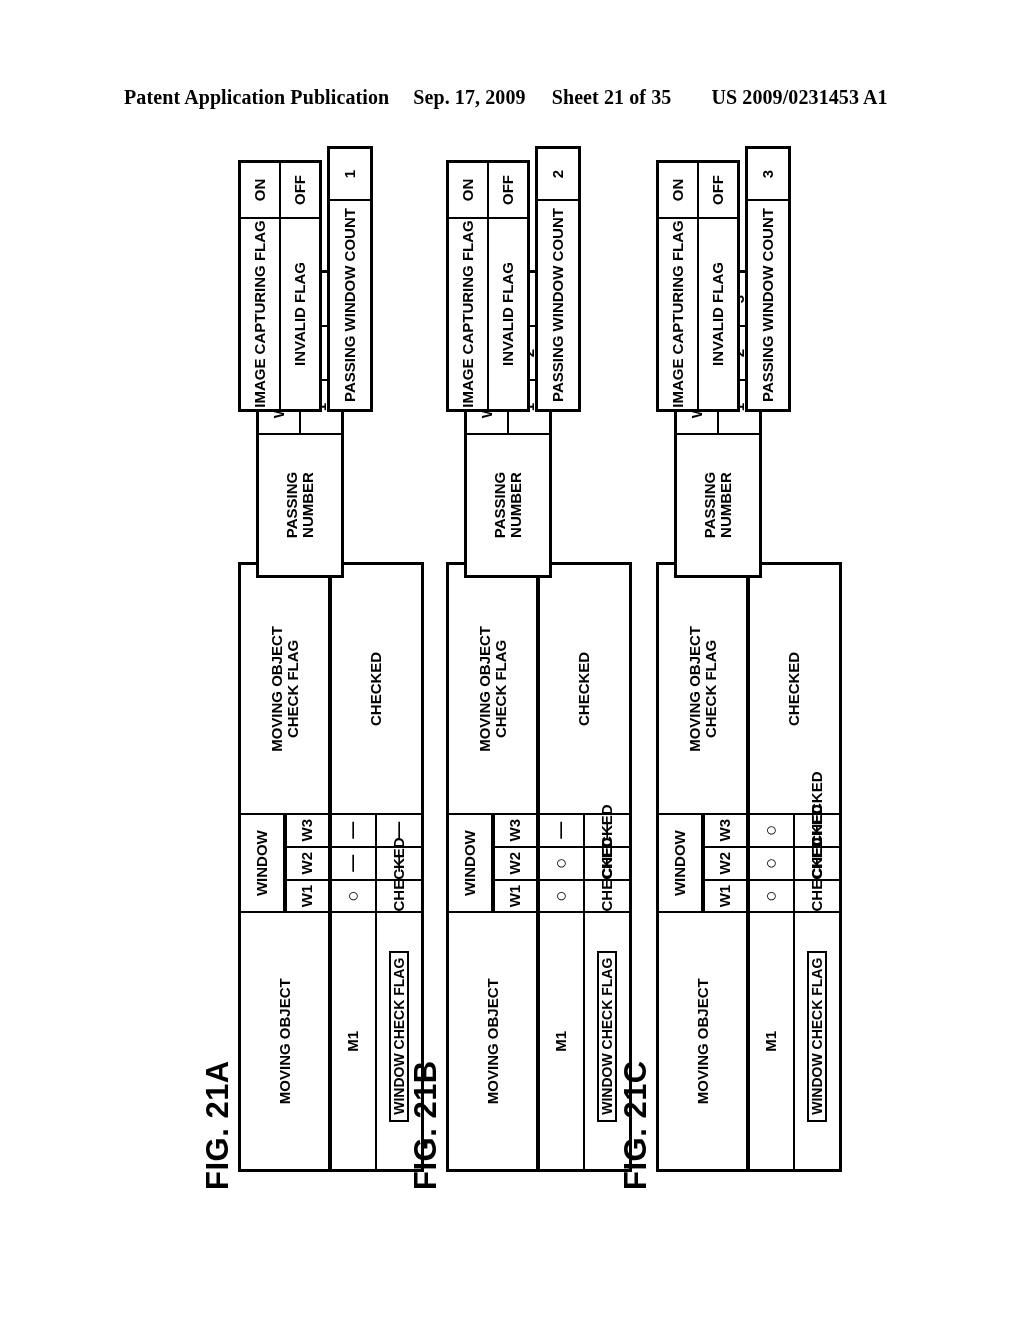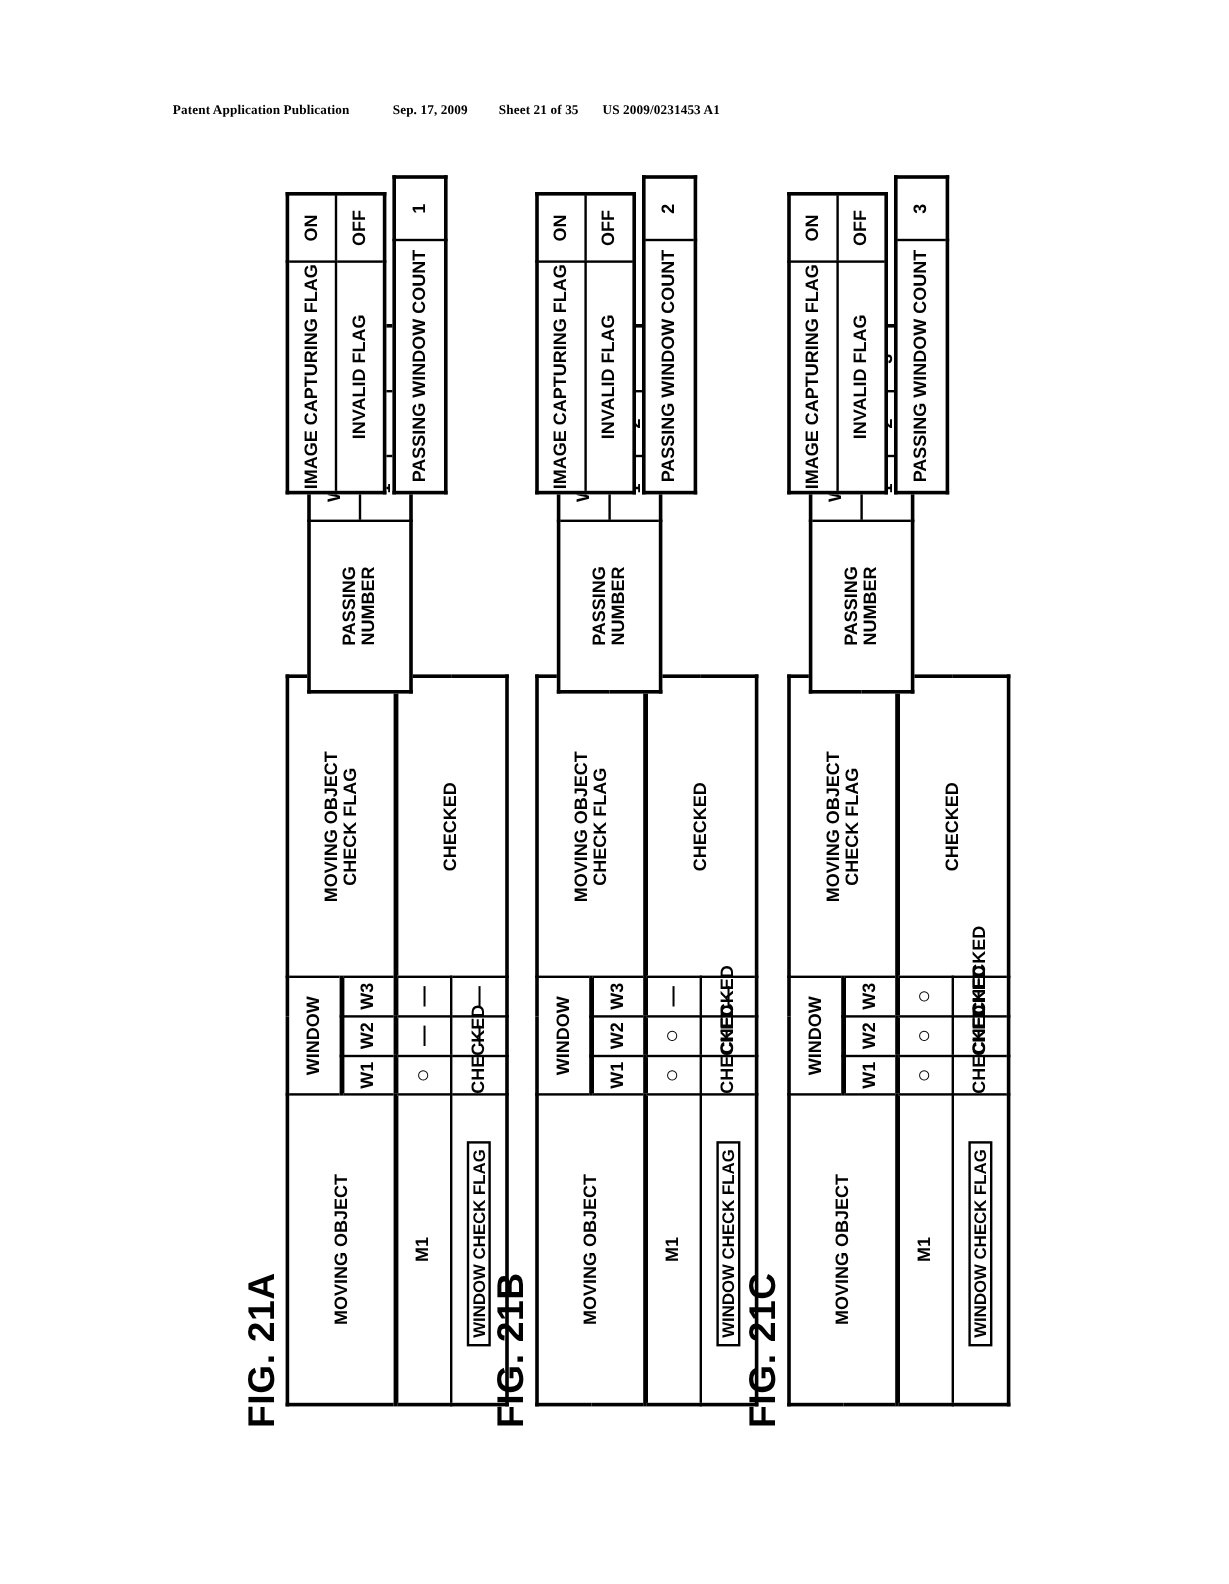--- a/index.html
+++ b/index.html
@@ -14,34 +14,34 @@
     position: relative;
     font-family: "Liberation Sans", sans-serif;
     color: #000000;
     overflow: hidden;
   }
 
   
   .page-header {
     position: absolute;
     top: 86px;
-    left: 144px;
+    left: 124px;
     width: 790px;
     font-family: "Liberation Serif", serif;
     font-weight: bold;
-    font-size: 11px;
+    font-size: 20px;
     letter-spacing: 0.1px;
     white-space: nowrap;
     display: flex;
     align-items: flex-end;
   }
   .page-header .ph-pub   { }
-  .page-header .ph-date  { margin-left: 36px; font-family: Liberation Serif, serif; }
+  .page-header .ph-date  { margin-left: 24px; font-family: Liberation Serif, serif; }
   .page-header .ph-sheet { margin-left: 26px; }
-  .page-header .ph-num   { margin-left: 20px; }
+  .page-header .ph-num   { margin-left: 40px; }
 
   
   .figure-group {
     position: absolute;
     top: 0;
     left: 0;
   }
 
   
   .rot {

